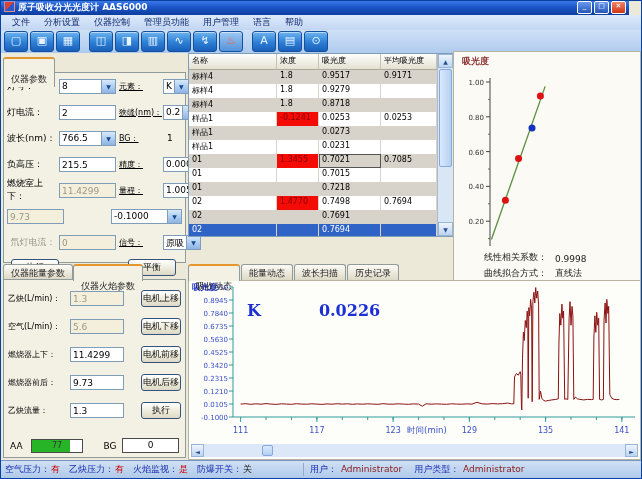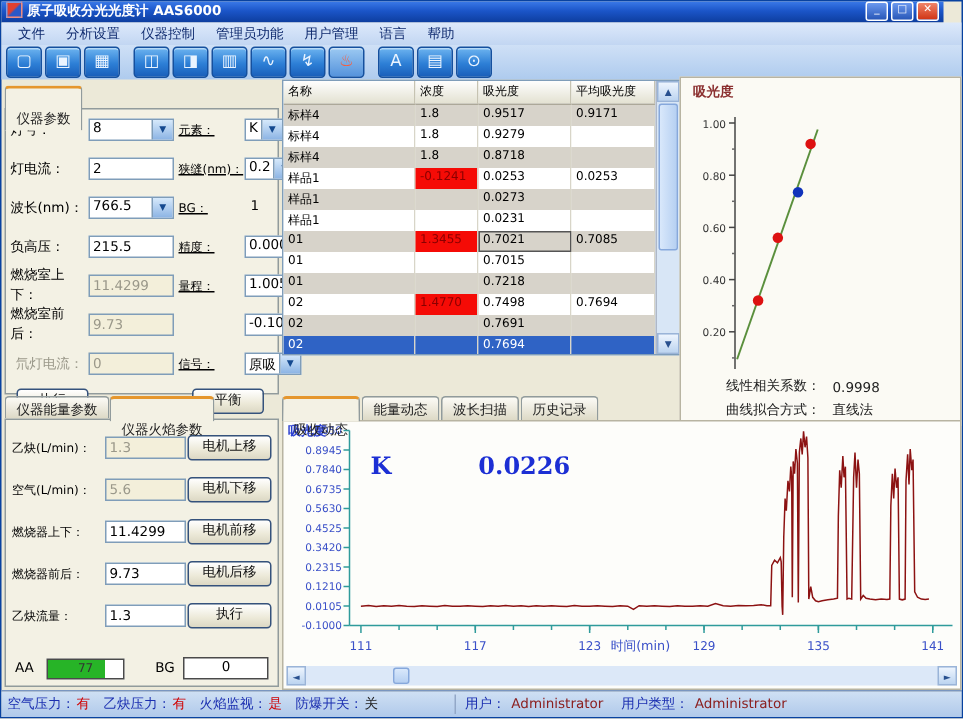--- a/index.html
+++ b/index.html
@@ -61,21 +61,21 @@
   .p-btnrow .xp-btn{width:48px;height:17px;line-height:15px;}
 
   
   .flame{position:absolute;left:2px;top:263px;width:183px;height:194px;}
   .flame .tabs{display:flex;height:15px;}
   .flame .panel-box{position:absolute;left:0;top:15px;right:0;bottom:0;}
   .f-rows{position:absolute;top:20px;left:0;right:0;}
   .f-row{display:flex;align-items:center;height:28px;padding:0 5px;}
   .f-lab{flex:0 0 62px;font-size:8px;}
   .f-inp{flex:0 0 54px;}
-  .f-row .xp-btn{margin-left:auto;width:56px;height:17px;line-height:15px;}
+  .f-row .xp-btn{margin-left:auto;width:40px;height:17px;line-height:15px;}
   .f-bottom{position:absolute;left:7px;right:7px;bottom:5px;display:flex;align-items:center;}
   .prog{width:56px;height:12px;border:1px solid #4a4a4a;background:#fff;position:relative;margin-left:8px;}
   .prog .fill{position:absolute;left:0;top:0;bottom:0;width:76%;background:#27b427;}
   .prog .ptxt{position:absolute;inset:0;text-align:center;line-height:12px;font-size:8px;color:#333;}
   .bgbox{width:60px;height:13px;border:1px solid #4a4a4a;background:#fff;text-align:center;line-height:13px;margin-left:6px;}
   .f-bottom .bglab{margin-left:20px;}
 
   
   .project{position:absolute;left:189px;top:56px;width:260px;color:#0a2ccc;font-weight:bold;font-size:9px;}
   .tableWrap{position:absolute;left:187px;top:52px;width:266px;height:184px;border:1px solid #7f9db9;
@@ -232,21 +232,20 @@
           </span>
           <span class="p-lab2">量程：</span>
           <span class="p-ctl2">
             <div class="combo">
               <span class="cv">1.0050</span>
               <span class="ca">▼</span>
             </div>
           </span>
         </div>
         <div class="p-row">
-          <span class="p-lab">燃烧室前后：</span>
           <span class="p-ctl1">
             <div class="inp dis">9.73</div>
           </span>
           <span class="p-lab2"></span>
           <span class="p-ctl2">
             <div class="combo">
               <span class="cv">-0.1000</span>
               <span class="ca">▼</span>
             </div>
           </span>

